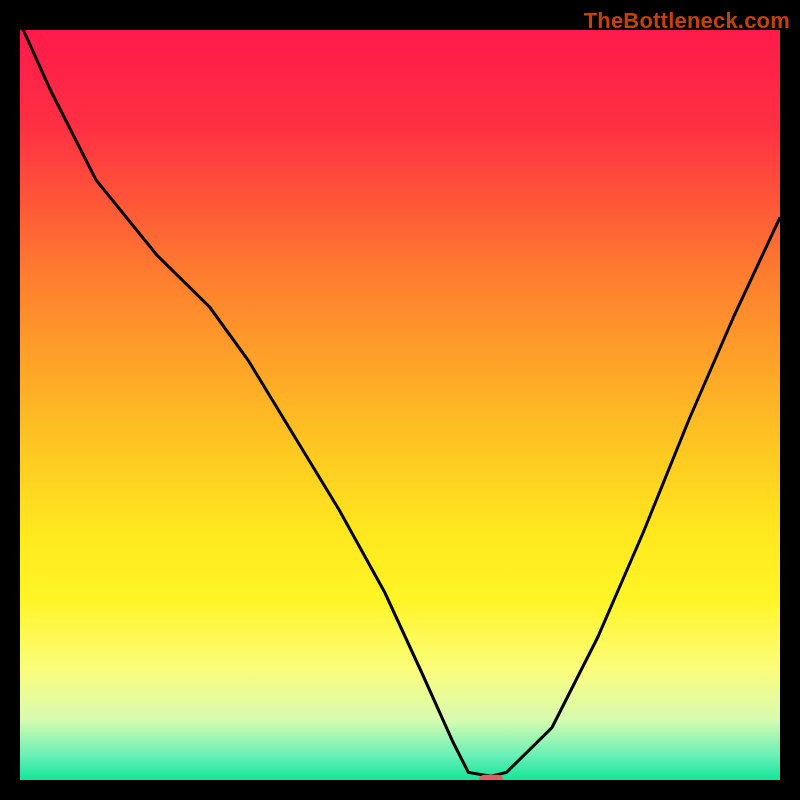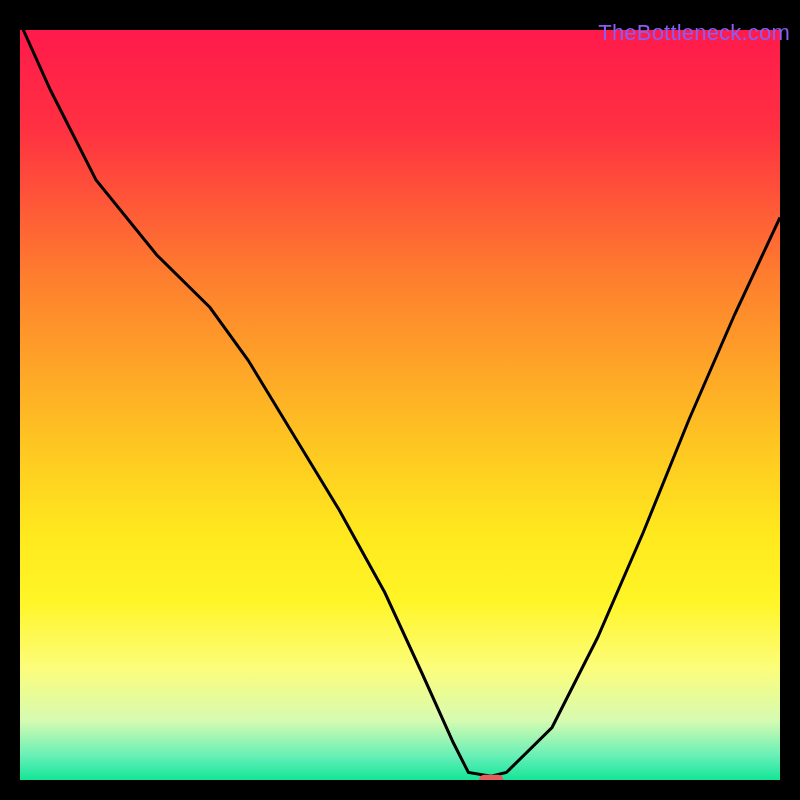--- a/index.html
+++ b/index.html
@@ -12,25 +12,25 @@
     font-family: Arial, Helvetica, sans-serif;
   }
   .frame {
     position: relative;
     width: 800px;
     height: 800px;
     background: #000;
   }
   .watermark {
     position: absolute;
-    top: 20px;
+    top: 8px;
     right: 10px;
     font-size: 22px;
-    font-weight: 400;
-    color: #8b5cf6;
+    font-weight: 700;
+    color: #c2410c;
     letter-spacing: 0.2px;
     z-index: 10;
   }
   .plot-area {
     position: absolute;
     left: 20px;
     top: 30px;
     width: 760px;
     height: 750px;
     overflow: hidden;

